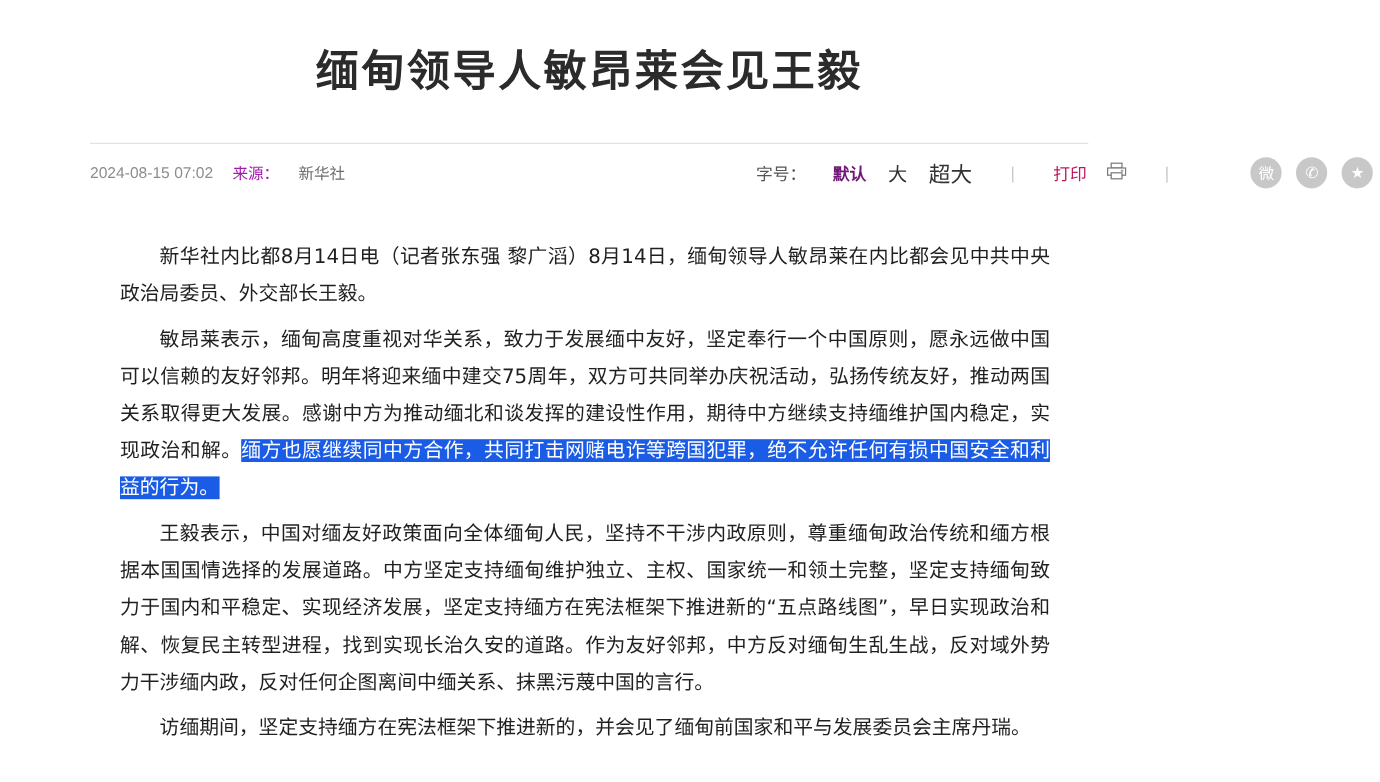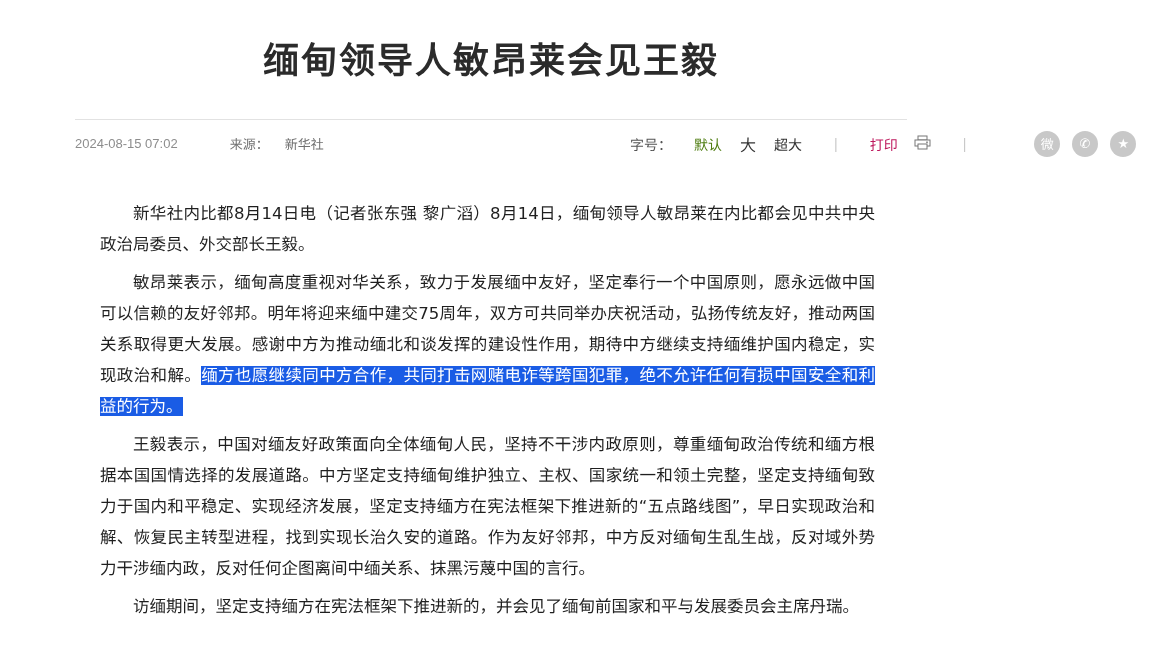--- a/index.html
+++ b/index.html
@@ -44,39 +44,39 @@
     position: relative;
   }
   .meta-left {
     display: flex;
     align-items: center;
     font-size: 13px;
     color: #8d8d8d;
     gap: 16px;
     white-space: nowrap;
   }
-  .meta-left .src-label { color: #737373; margin-left: 36px; }
+  .meta-left .src-label { color: #a21caf; }
   .meta-left .src-name { color: #6f6f6f; }
   .meta-right {
     position: absolute;
     left: 555px;
     top: 50%;
     transform: translateY(-50%);
     display: flex;
     align-items: center;
     font-size: 14px;
     color: #555555;
     gap: 10px;
     white-space: nowrap;
   }
   .fontsize-label { color: #555; margin-right: 4px; }
   .fs-opt { margin-left: 8px; color: #333; cursor: pointer; }
-  .fs-opt.active { color: #4d7c0f; font-weight: normal; }
+  .fs-opt.active { color: #701a75; font-weight: bold; }
   .fs-16 { font-size: 16px; }
-  .fs-18 { font-size: 14px; text-align: right; }
+  .fs-18 { font-size: 18px; text-align: right; }
   .sep {
     margin: 0 22px;
     color: #c9c9c9;
     font-size: 14px;
   }
   .print-label { color: #be185d; margin-right: 6px; }
   .printer-icon {
     display: inline-block;
     vertical-align: middle;
   }

